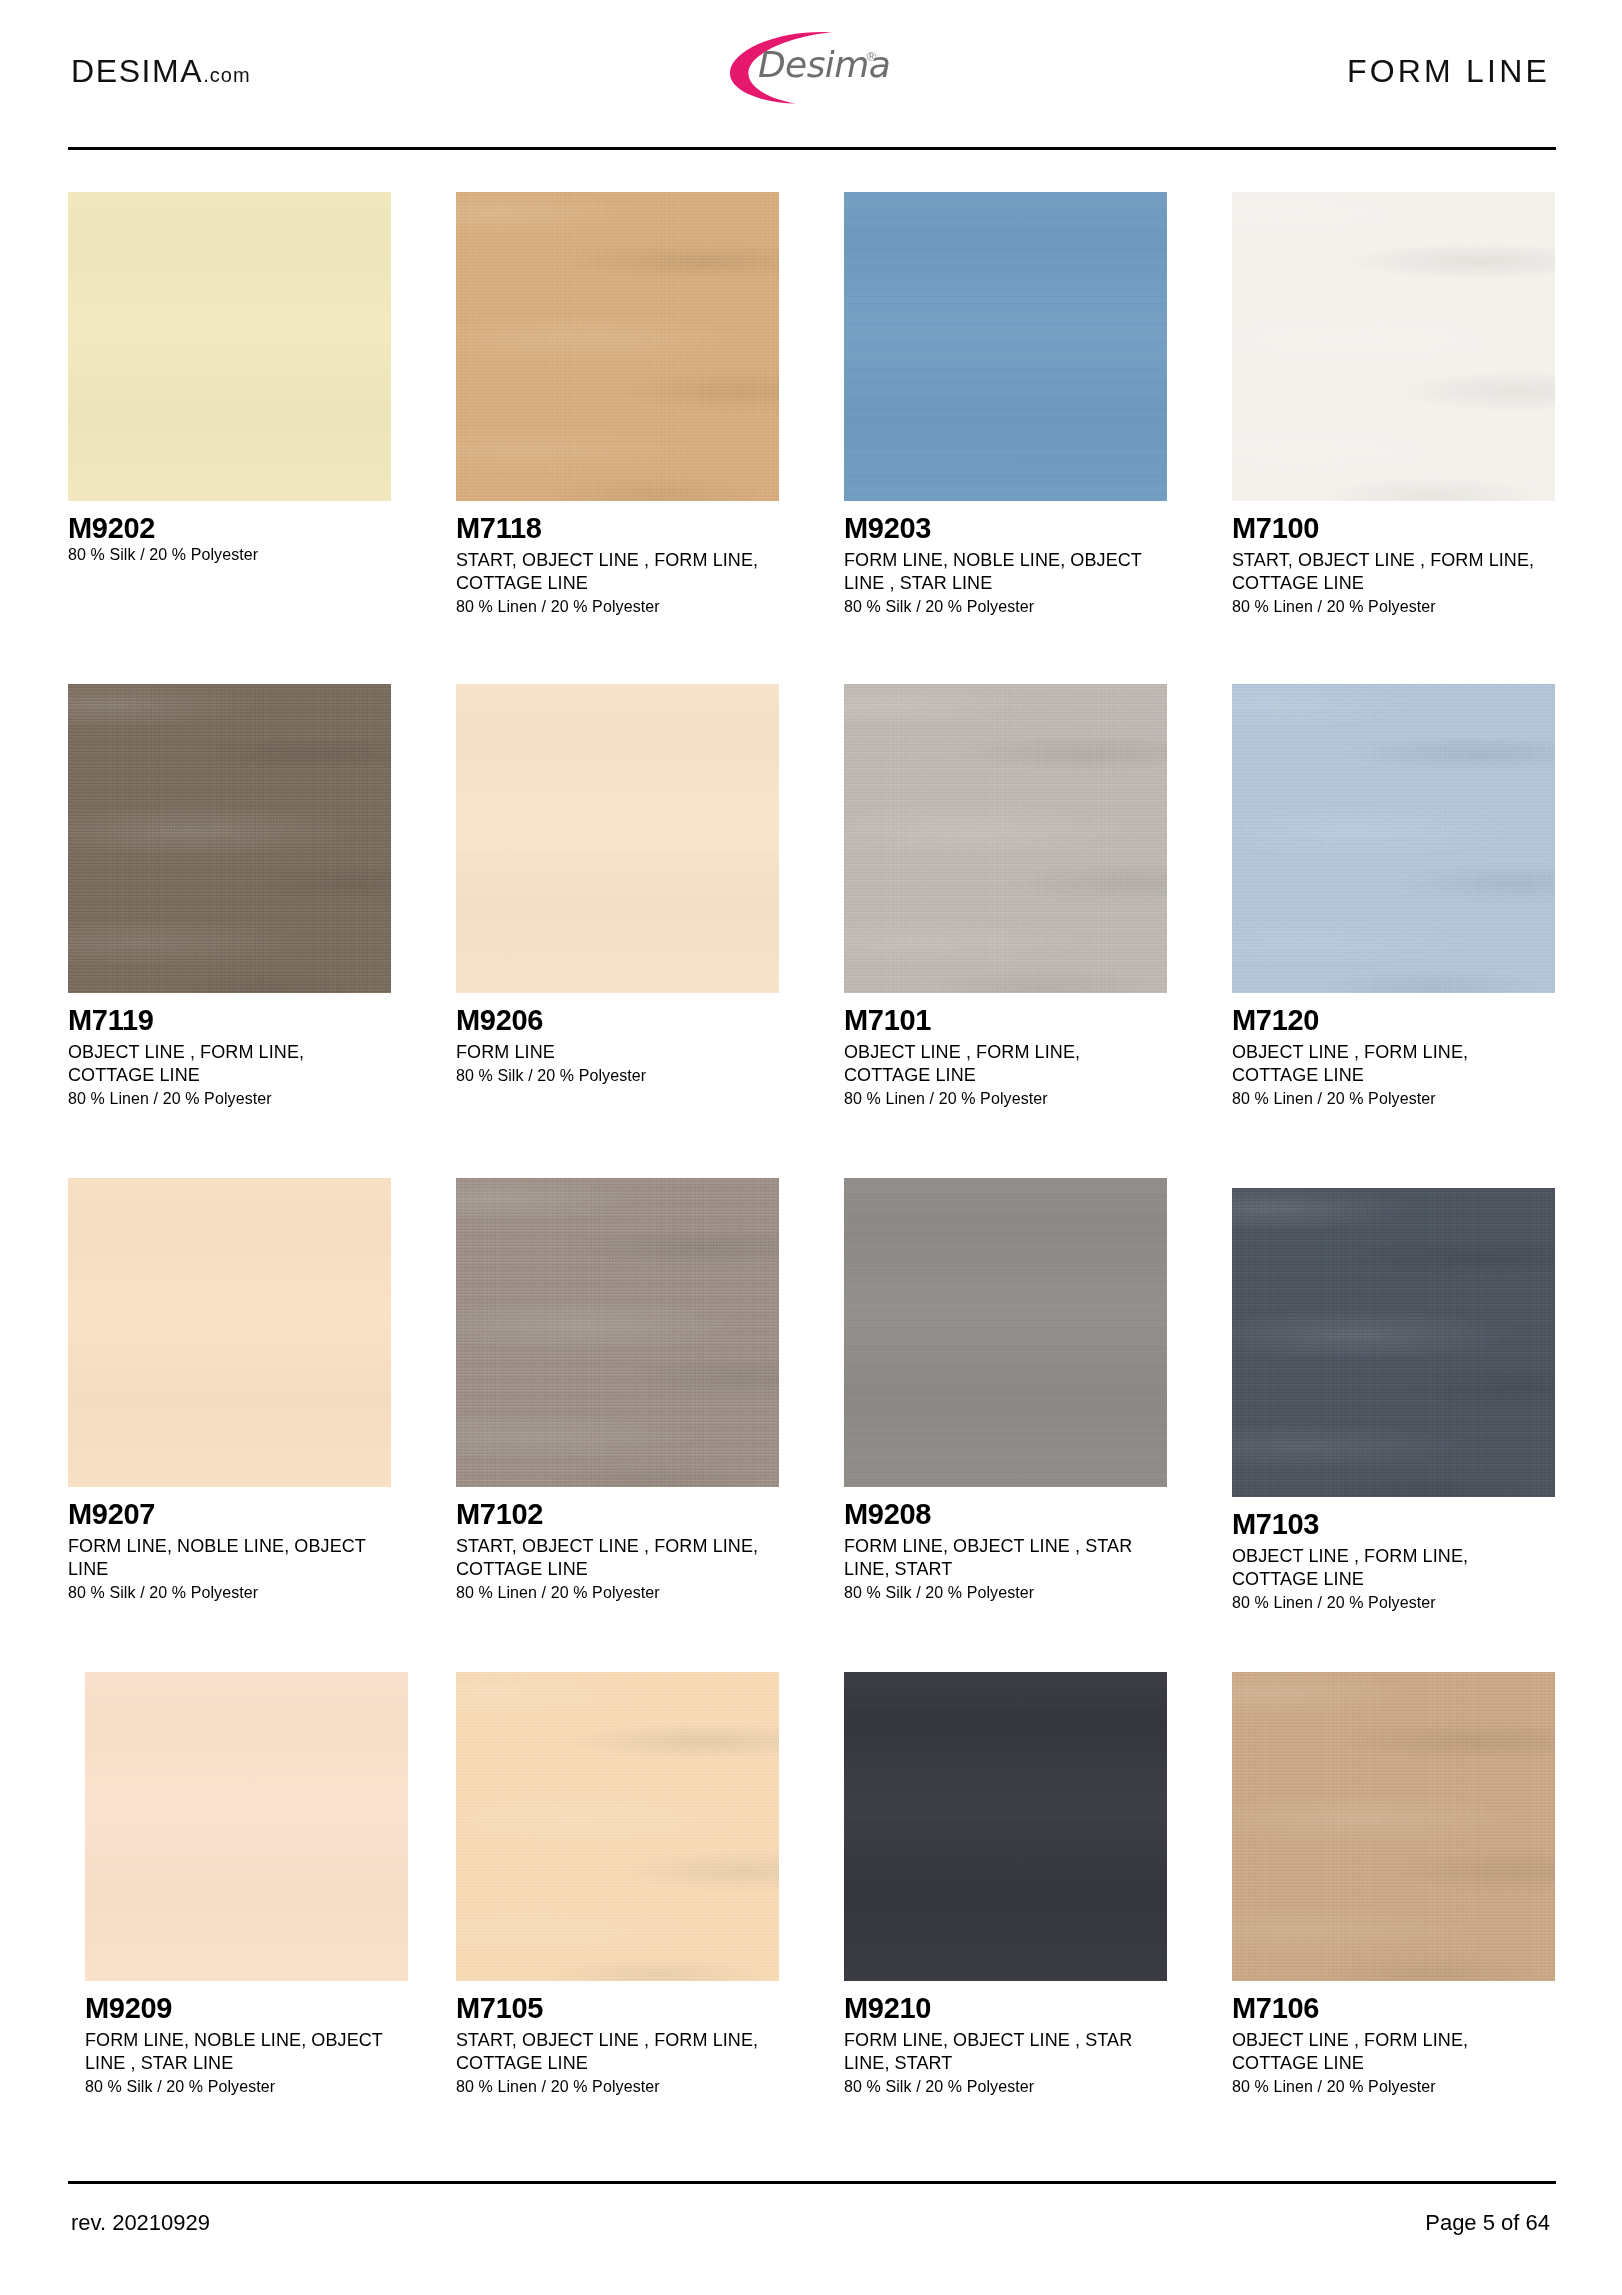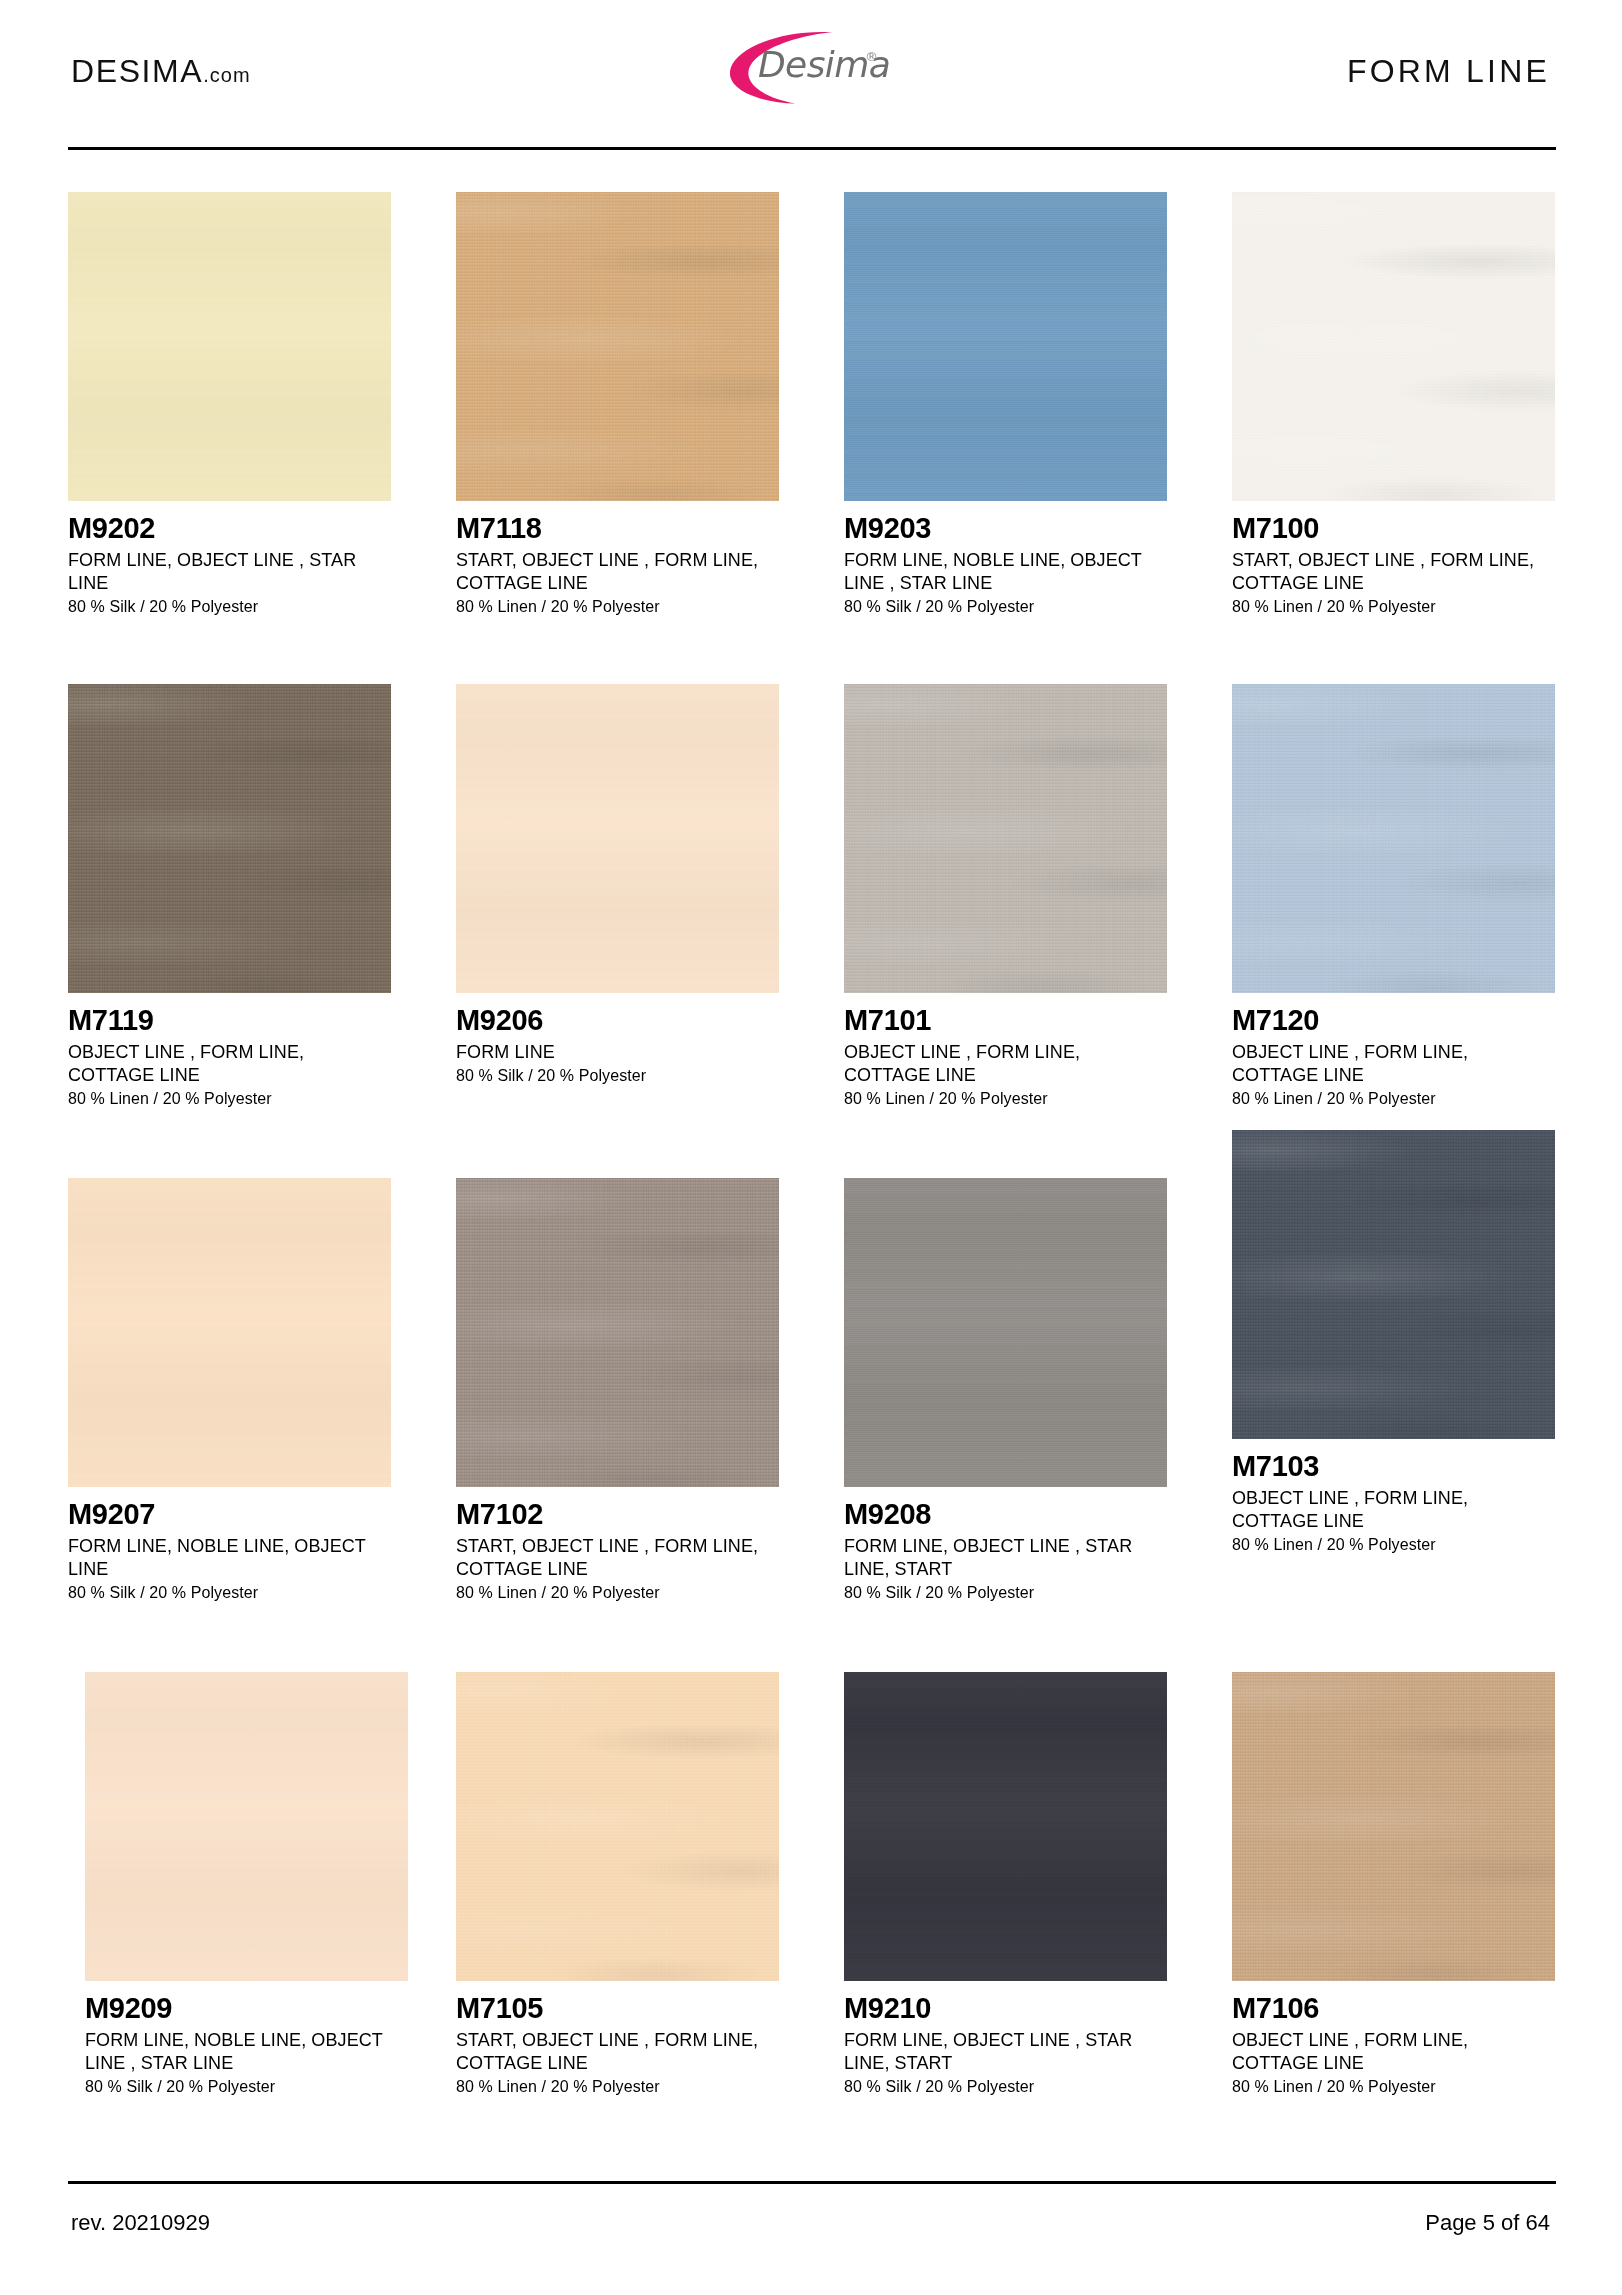--- a/index.html
+++ b/index.html
@@ -262,21 +262,20 @@
   <div class="grid">
 
     <div class="cell" style="left:68px; top:192px;">
       <div class="swatch silk">
         <div class="base" style="background-color:#F3E9BE;"></div>
         <div class="slub"></div>
         <div class="weave"></div>
       </div>
       <div class="meta">
         <div class="code">M9202</div>
-        <div class="lines">FORM LINE, OBJECT LINE , STAR LINE</div>
         <div class="comp">80 % Silk / 20 % Polyester</div>
       </div>
     </div>
 
     <div class="cell" style="left:456px; top:192px;">
       <div class="swatch linen">
         <div class="base" style="background-color:#D6AC7C;"></div>
         <div class="slub"></div>
         <div class="weave"></div>
       </div>
@@ -397,21 +396,21 @@
         <div class="slub"></div>
         <div class="weave"></div>
       </div>
       <div class="meta">
         <div class="code">M9208</div>
         <div class="lines">FORM LINE, OBJECT LINE , STAR LINE, START</div>
         <div class="comp">80 % Silk / 20 % Polyester</div>
       </div>
     </div>
 
-    <div class="cell" style="left:1232px; top:1130px;">
+    <div class="cell" style="left:1232px; top:1188px;">
       <div class="swatch linen">
         <div class="base" style="background-color:#4B535E;"></div>
         <div class="slub"></div>
         <div class="weave"></div>
       </div>
       <div class="meta">
         <div class="code">M7103</div>
         <div class="lines">OBJECT LINE , FORM LINE, COTTAGE LINE</div>
         <div class="comp">80 % Linen / 20 % Polyester</div>
       </div>

